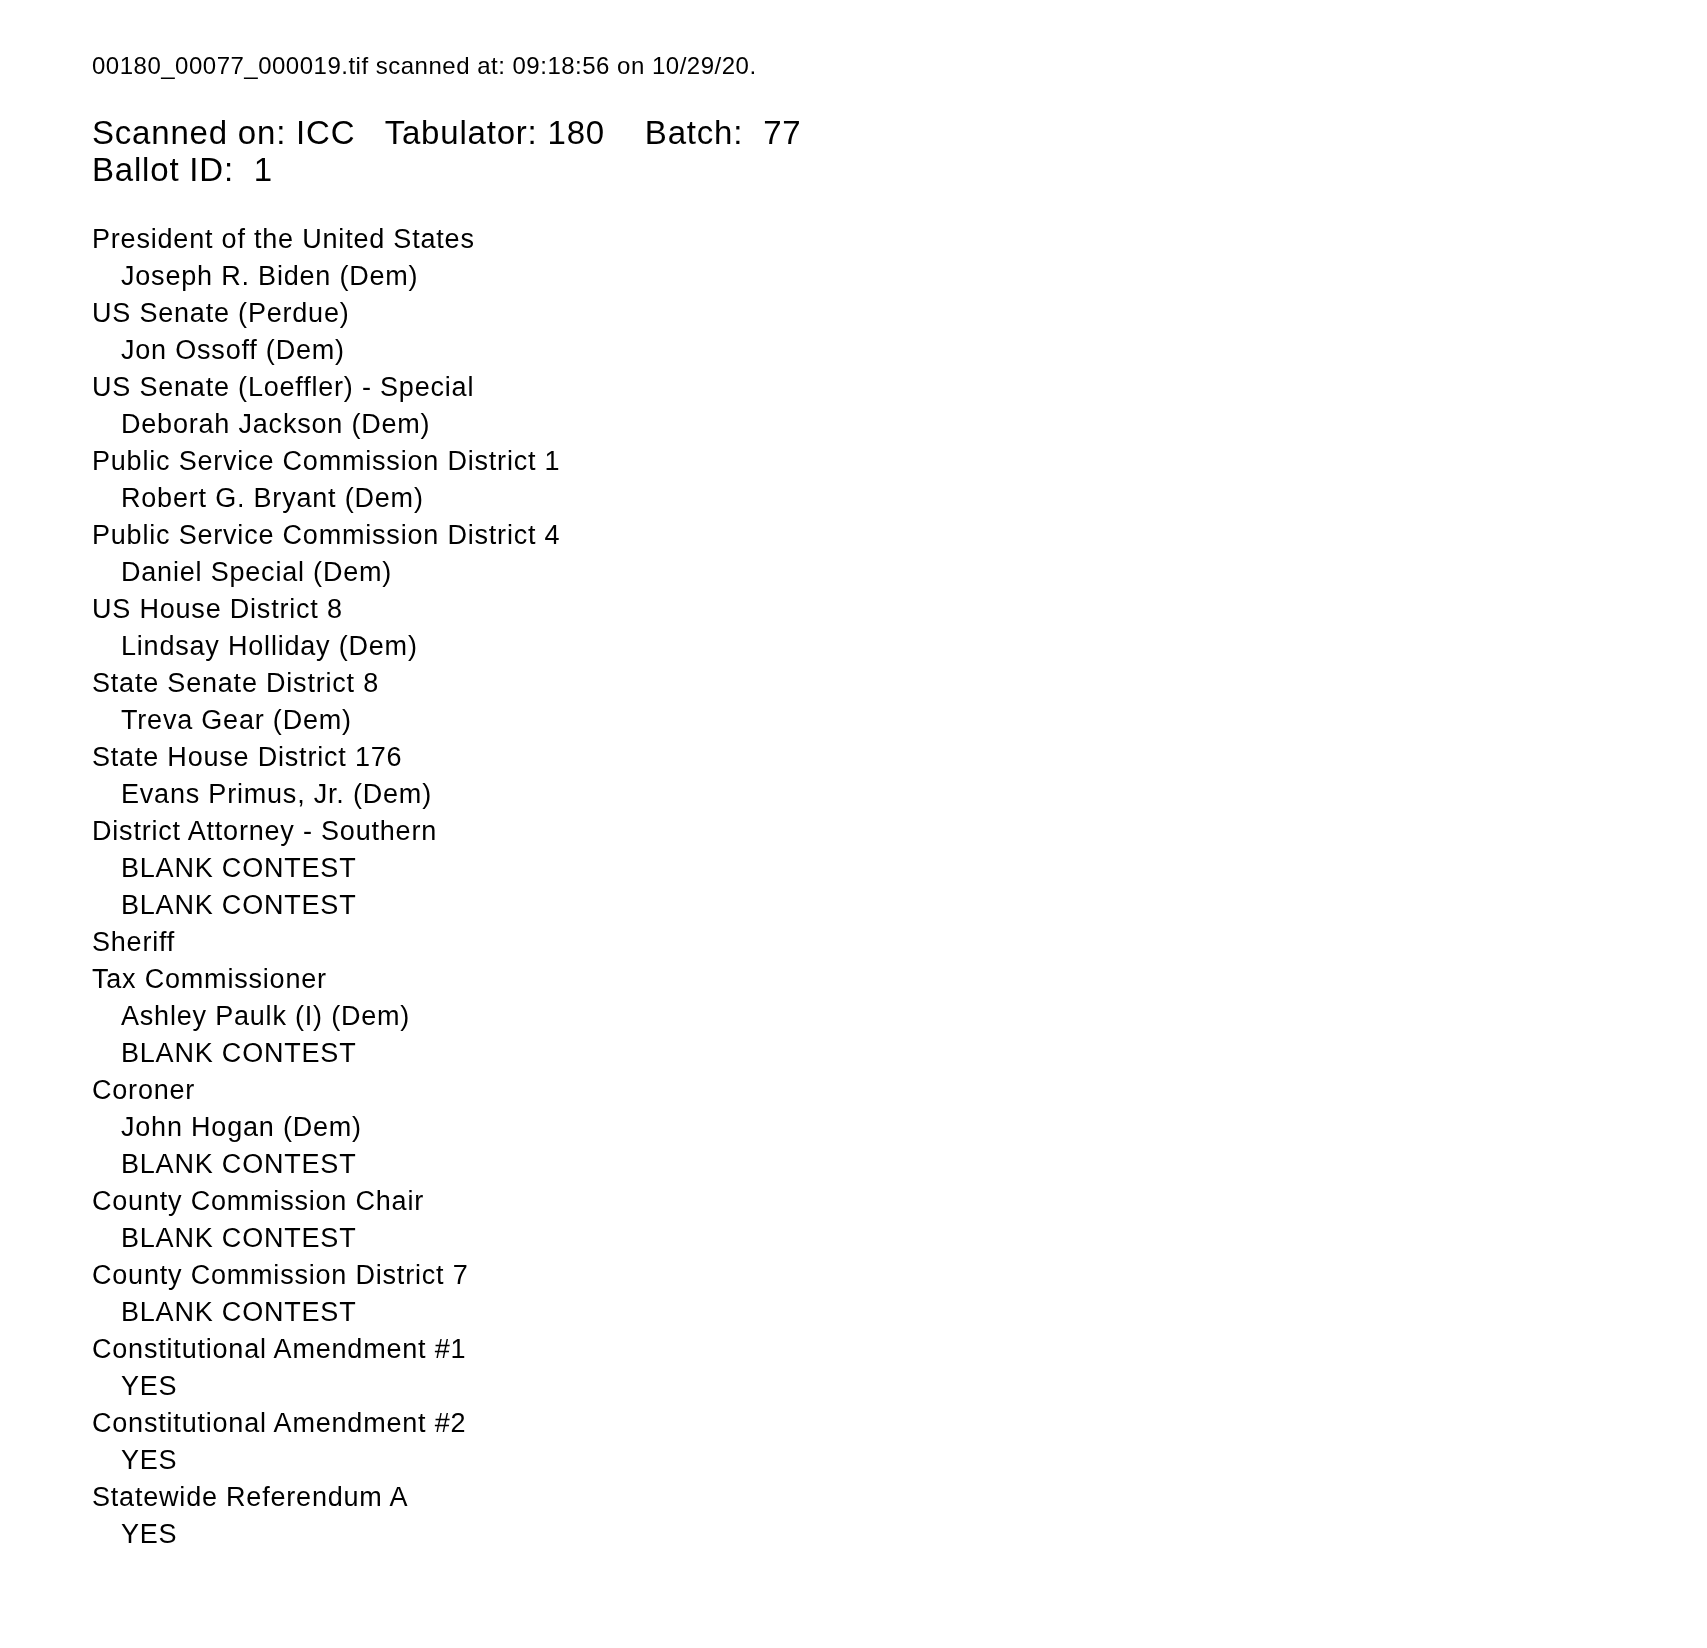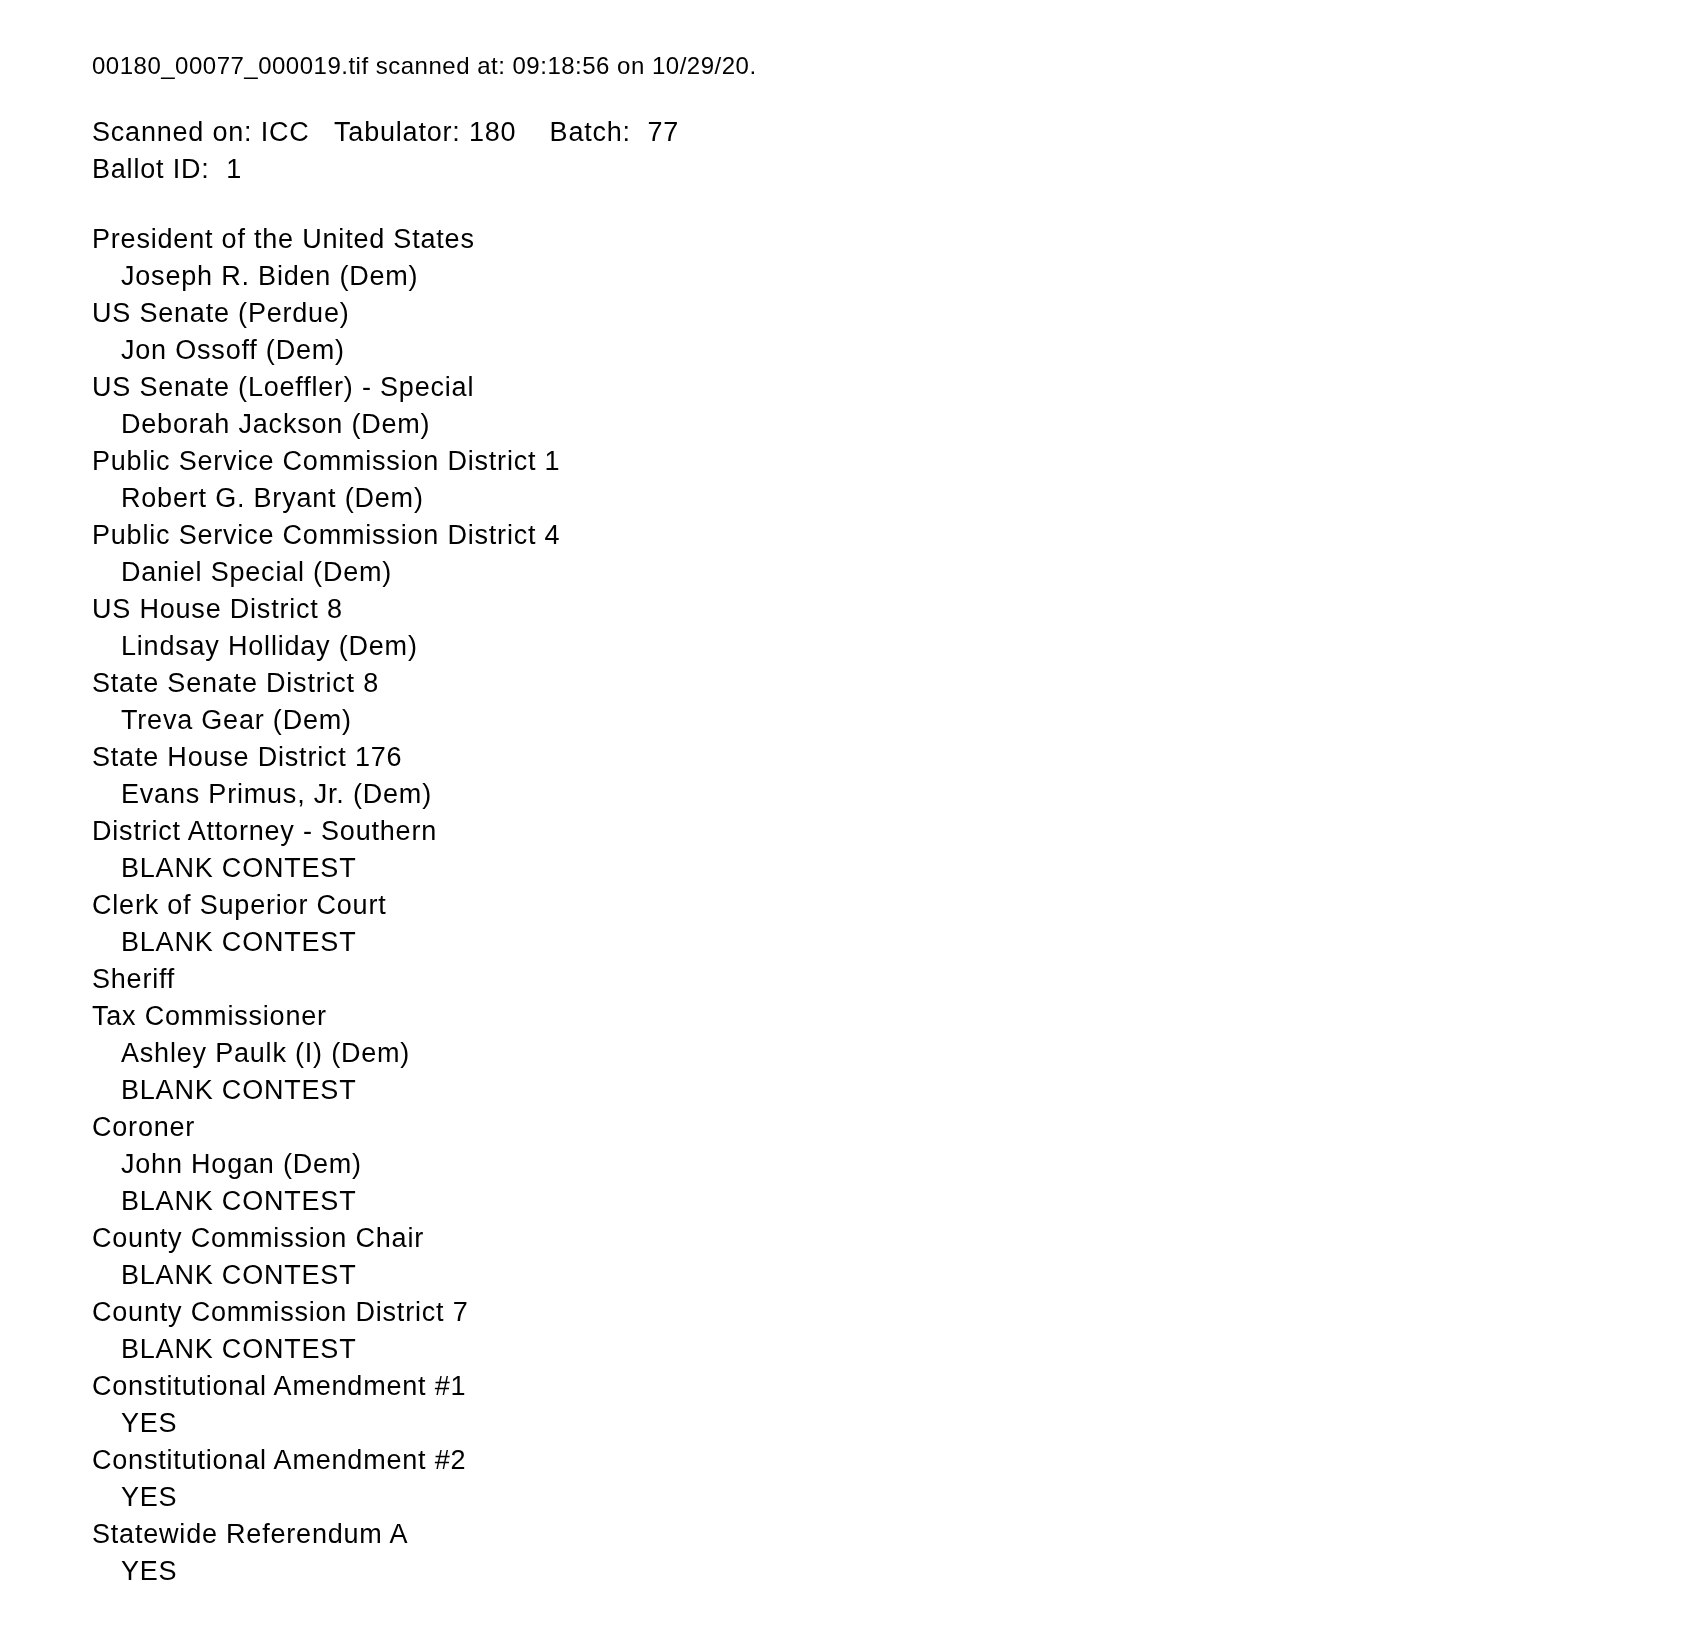--- a/index.html
+++ b/index.html
@@ -22,21 +22,21 @@
     background: #ffffff;
   }
   .scan-line {
     font-size: 24px;
     line-height: 37px;
     letter-spacing: 0.5px;
     white-space: pre;
     margin-bottom: 30px;
   }
   .meta-line {
-    font-size: 27px;
+    font-size: 33px;
     line-height: 37px;
     letter-spacing: 0.8px;
     white-space: pre;
   }
   .contests {
     margin-top: 33px;
   }
   .line {
     font-size: 27px;
     line-height: 37px;
@@ -69,21 +69,20 @@
       <div class="line title">Public Service Commission District 4</div>
       <div class="line selection">Daniel Special (Dem)</div>
       <div class="line title">US House District 8</div>
       <div class="line selection">Lindsay Holliday (Dem)</div>
       <div class="line title">State Senate District 8</div>
       <div class="line selection">Treva Gear (Dem)</div>
       <div class="line title">State House District 176</div>
       <div class="line selection">Evans Primus, Jr. (Dem)</div>
       <div class="line title">District Attorney - Southern</div>
       <div class="line selection">BLANK CONTEST</div>
-      <div class="line title">Clerk of Superior Court</div>
       <div class="line selection">BLANK CONTEST</div>
       <div class="line title">Sheriff</div>
       <div class="line title">Tax Commissioner</div>
       <div class="line selection">Ashley Paulk (I) (Dem)</div>
       <div class="line selection">BLANK CONTEST</div>
       <div class="line title">Coroner</div>
       <div class="line selection">John Hogan (Dem)</div>
       <div class="line selection">BLANK CONTEST</div>
       <div class="line title">County Commission Chair</div>
       <div class="line selection">BLANK CONTEST</div>

